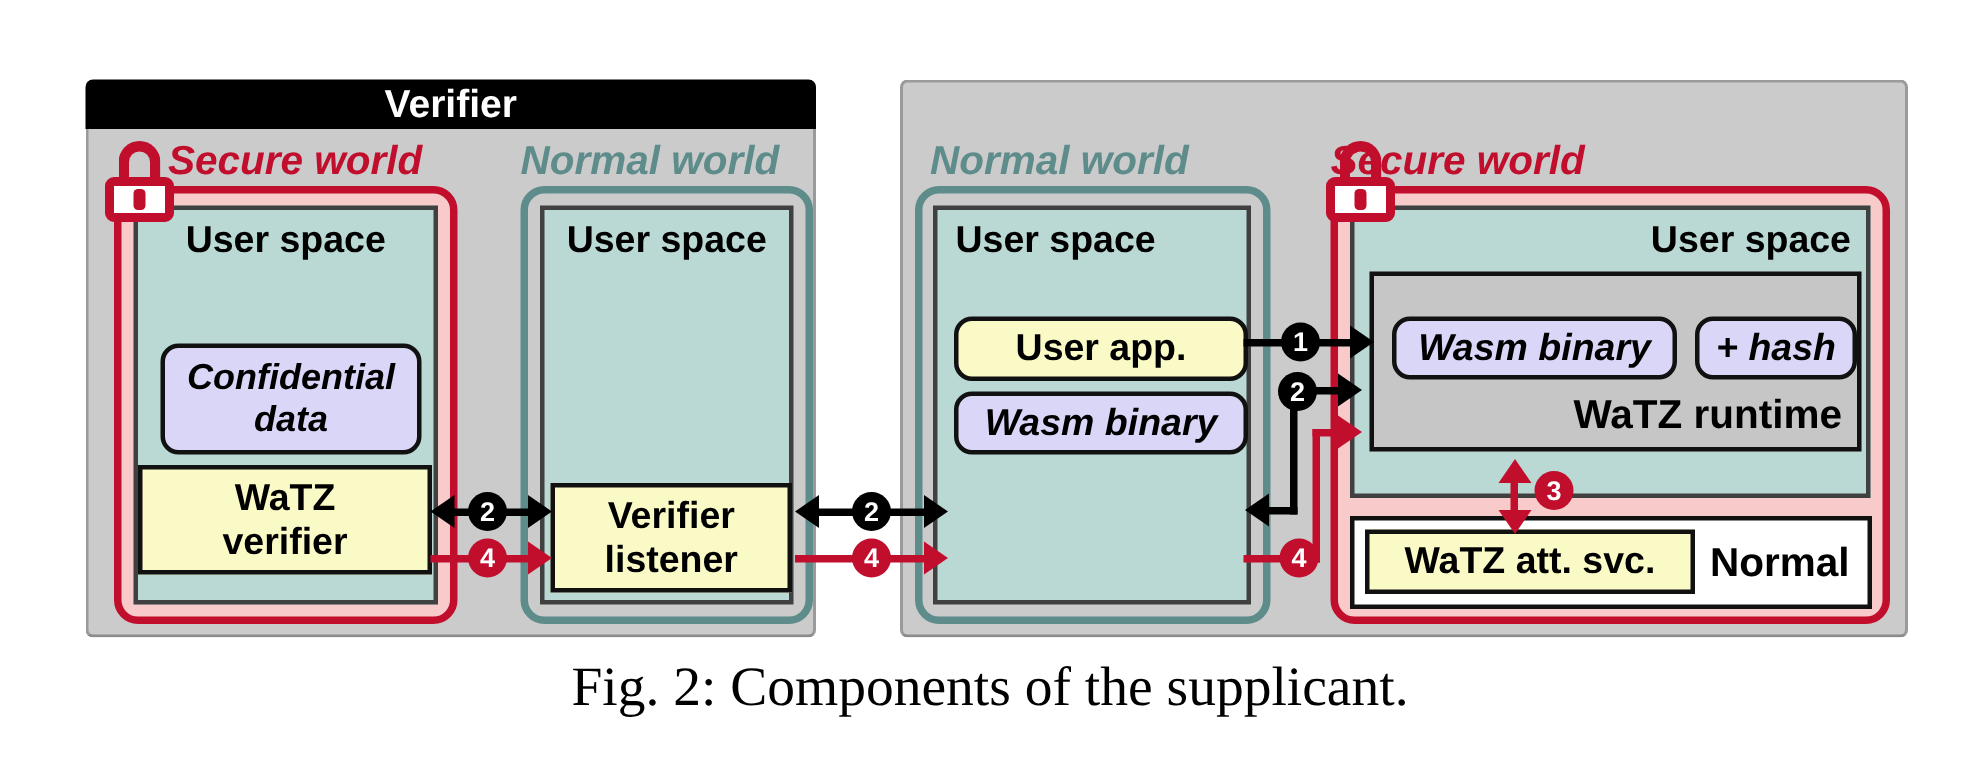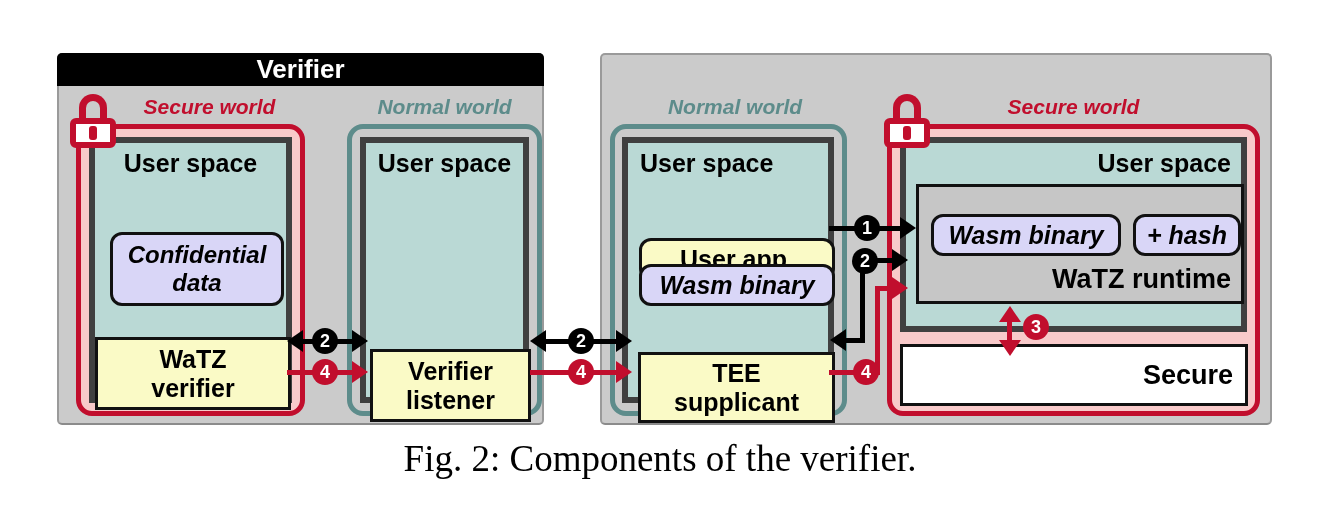--- a/index.html
+++ b/index.html
@@ -11,38 +11,38 @@
   body{width:1320px; height:506px; position:relative; overflow:hidden;
        font-family:"Liberation Sans", sans-serif;}
   .stage{position:absolute; left:0; top:0; width:1320px; height:506px;}
 
   .panel{position:absolute; top:53px; height:372px; background:var(--panel-gray);
          border:2px solid #9a9a9a; border-bottom-color:#8b8b8b; border-radius:5px;}
   .panel-header{position:absolute; left:-2px; right:-2px; top:-2px; height:33px;
          background:#000; color:#fff; font-weight:bold; font-size:26px;
          text-align:center; line-height:32px; border-radius:5px 5px 0 0;}
   .world-label{position:absolute; top:37px; height:30px; font-weight:bold;
-         font-style:italic; font-size:21px; text-align:center; line-height:30px;}
+         font-style:italic; font-size:27px; line-height:30px;}
   .world-label.secure{color:var(--crimson);}
   .world-label.normal{color:var(--teal);}
 
   .world-box{position:absolute; top:69px; height:292px; border-radius:16px;}
   .world-box.secure{border:5px solid var(--crimson); background:var(--pink);}
   .world-box.normal{border:5px solid var(--teal); background:var(--panel-gray);}
 
-  .user-space{position:absolute; border:6px solid #404040; background:var(--light-teal);}
+  .user-space{position:absolute; border:3px solid #404040; background:var(--light-teal);}
   .us-title{position:absolute; left:0; right:0; top:6px; font-weight:bold;
             font-size:25px; color:#000;}
   .t-center{text-align:center;} .t-left{text-align:left; padding-left:12px;}
   .t-right{text-align:right; padding-right:10px;}
 
   .node{position:absolute; border:3px solid #111; color:#000; font-weight:bold;
         font-size:25px; line-height:1.15; display:flex; align-items:center;
         justify-content:center; text-align:center; white-space:pre-line;}
-  .node.yellow{background:var(--yellow);margin-top:24px;}
+  .node.yellow{background:var(--yellow);}
   .node.lavender{background:var(--lavender); font-style:italic;}
   .node.rounded{border-radius:12px;}
   .node.dashed{border:3px dashed #111; background:var(--yellow); z-index:3;}
   .node.graybox{background:var(--box-gray); display:block;}
   .node.white{background:#fff; display:block;}
   .inner-label{position:absolute; font-weight:bold; font-size:26px; color:#000;}
 
   
   .lock{position:absolute; width:46px; height:56px; z-index:6;}
   .lock .shackle{position:absolute; left:9px; top:0; width:28px; height:32px;
@@ -104,36 +104,35 @@
 
   <div class="panel" style="left:600px; width:672px;">
     <div class="world-label normal" style="left:18px; width:230px;">Normal world</div>
     <div class="world-label secure" style="left:285px; width:373px;">Secure world</div>
 
     <div class="world-box normal" style="left:8px; width:237px;">
       <div class="user-space" style="left:7px; top:8px; right:8px; bottom:8px;">
         <div class="us-title t-left">User space</div>
         <div class="node yellow rounded" style="left:11px; top:71px; width:196px; height:43px;">User app.</div>
         <div class="node lavender rounded" style="left:11px; top:121px; width:196px; height:42px;">Wasm binary</div>
-        <div class="node yellow" style="left:10px; top:185px; width:197px; height:71px;">TEE
-supplicant</div>
       </div>
     </div>
 
     <div class="world-box secure" style="left:285px; width:373px;">
       <div class="user-space" style="left:8px; top:8px; right:8px; height:195px;">
         <div class="us-title t-right">User space</div>
         <div class="node graybox" style="left:10px; top:41px; width:328px; height:120px;">
           <div class="node lavender rounded" style="left:12px; top:27px; width:190px; height:42px;">Wasm binary</div>
           <div class="node lavender rounded" style="left:214px; top:27px; width:108px; height:42px;">+ hash</div>
           <div class="inner-label" style="right:10px; bottom:6px; font-size:27px;margin-top:28px;">WaTZ runtime</div>
         </div>
       </div>
       <div class="node white" style="left:8px; top:215px; width:348px; height:62px;">
-        <div class="inner-label" style="right:12px; top:13px; font-size:27px;">Secure</div>
+        <div class="node yellow" style="left:7px; top:6px; width:220px; height:43px;">WaTZ att. svc.</div>
+        <div class="inner-label" style="right:12px; top:13px; font-size:27px;">Normal</div>
       </div>
     </div>
   </div>
 
   <div class="lock" style="left:70px; top:94px;">
     <div class="shackle"></div>
     <div class="body"></div>
     <div class="keyhole"></div>
   </div>
   <div class="lock" style="left:884px; top:94px;">
@@ -191,14 +190,14 @@
     <div class="badge red" style="left:853px; top:359px;">4</div>
   </div>
 
   <div class="arrow">
     <div class="head head-up" style="left:999px; top:306px;"></div>
     <div class="seg red" style="left:1007px; top:318px; width:5px; height:26px;"></div>
     <div class="head head-down" style="left:999px; top:340px;"></div>
     <div class="badge red" style="left:1023px; top:314px;">3</div>
   </div>
 
-  <div class="caption">Fig. 2: Components of the verifier.</div>
+  <div class="caption">Fig. 2: Components of the supplicant.</div>
 </div>
 
 </body></html>

